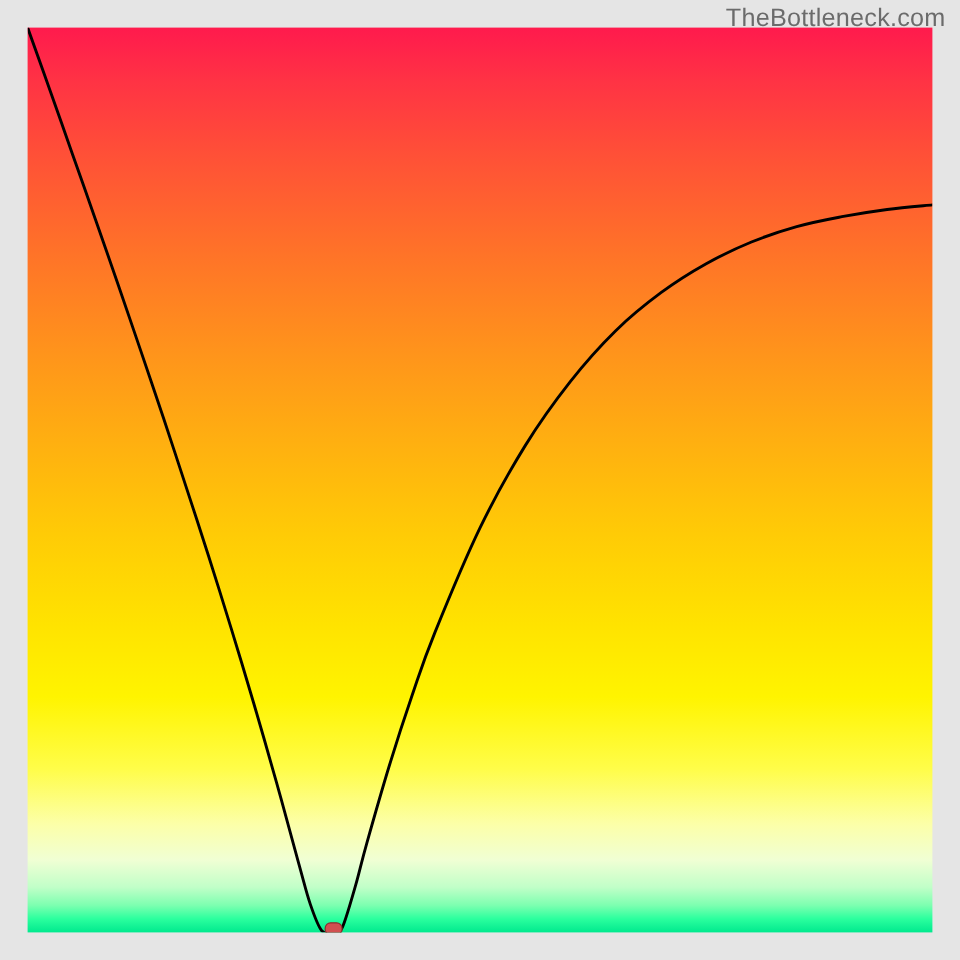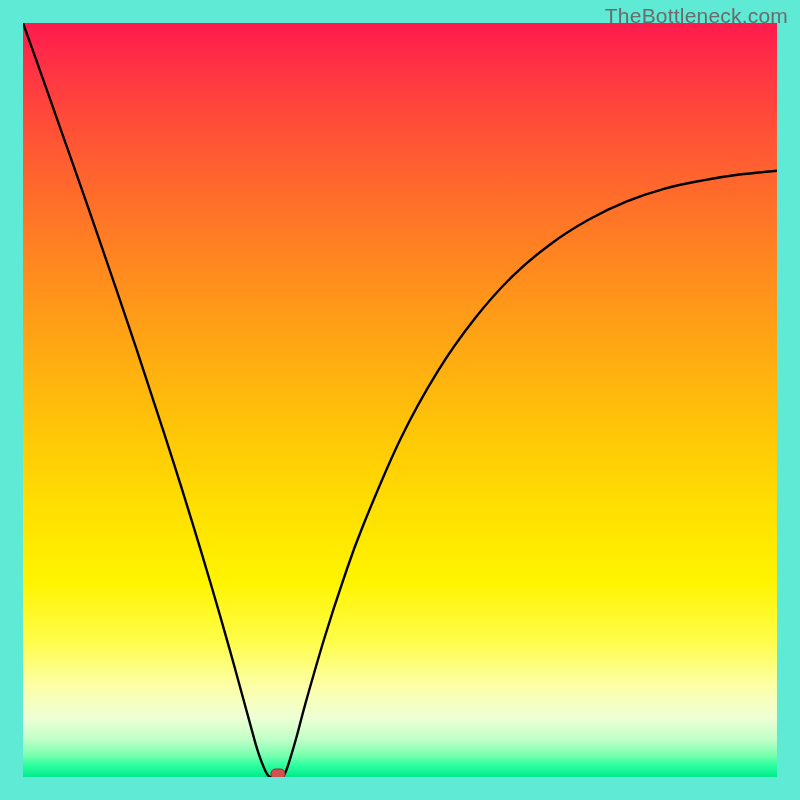--- a/index.html
+++ b/index.html
@@ -8,21 +8,21 @@
     width: 800px;
     height: 800px;
     overflow: hidden;
     background: #000;
     font-family: Arial, Helvetica, sans-serif;
   }
   .frame {
     position: relative;
     width: 800px;
     height: 800px;
-    background: #5eead4;
+    background: #e5e5e5;
   }
   .plot {
     position: absolute;
     left: 23px;
     top: 23px;
     width: 754px;
     height: 754px;
     background: linear-gradient(to bottom,
       #ff1a4d 0%,
       #ff3344 6%,

